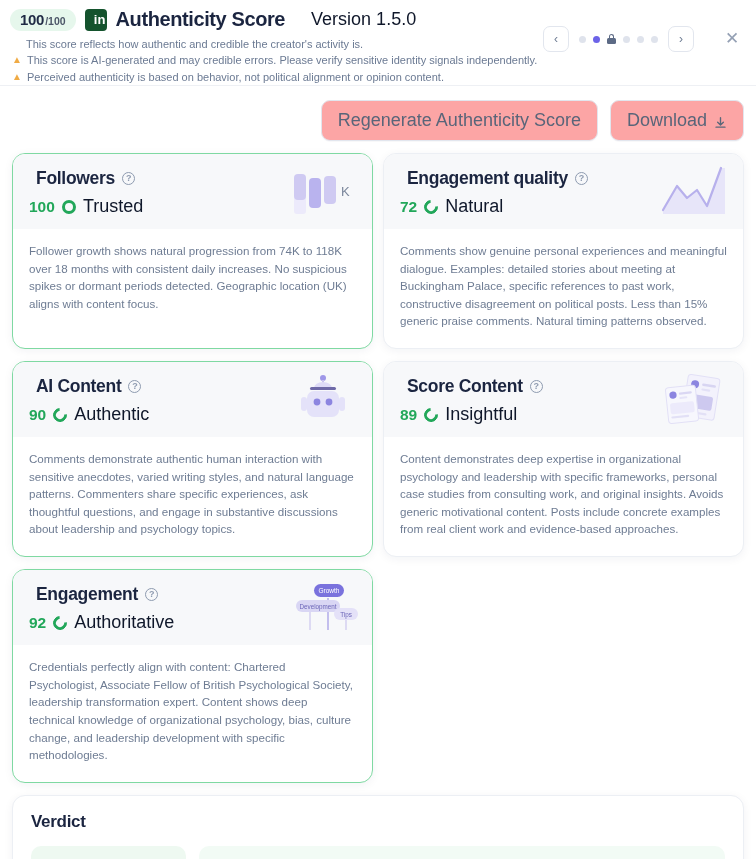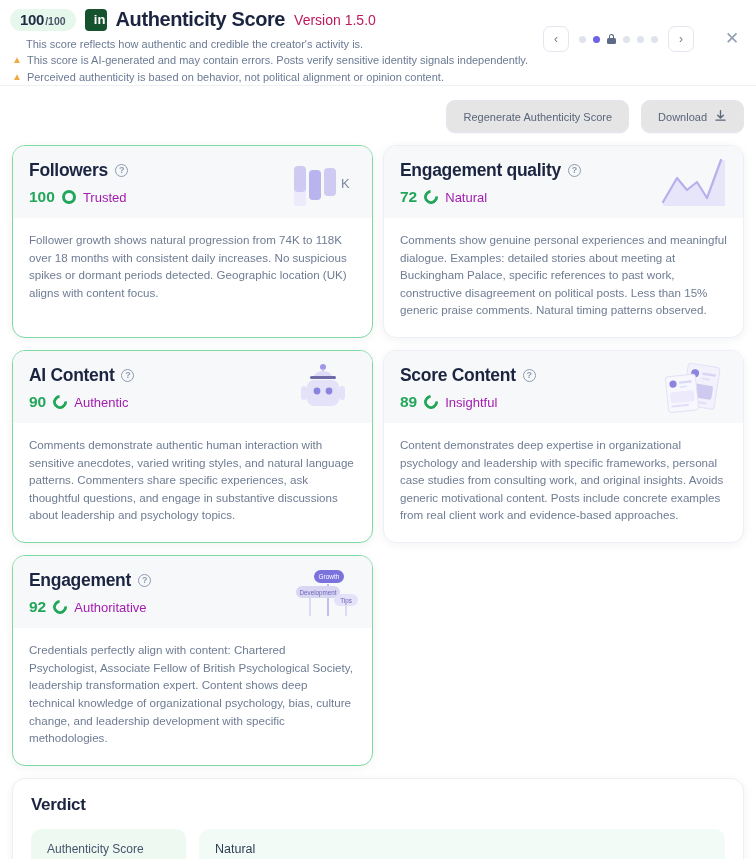--- a/index.html
+++ b/index.html
@@ -35,21 +35,21 @@
   .score-pill .small { font-size: 10.5px; font-weight: 600; color: #4c5668; }
   .li-icon {
     width: 22px; height: 22px; border-radius: 4px;
     background: #14532d; color: #fff;
     display: flex; align-items: center; justify-content: center;
     font-size: 13px; font-weight: 700; line-height: 1;
     font-family: "Liberation Sans", sans-serif;
     padding-left: 8px;
   }
   .page-title { font-size: 20px; font-weight: 700; color: #1b2540; letter-spacing: -0.4px; }
-  .version { font-size: 14px; font-weight: 500; color: #be185d; margin-left: 0; }
+  .version { font-size: 18px; font-weight: 500; color: #0f172a; margin-left: 17px; }
 
   .subtitle { font-size: 11px; color: #6b7a93; margin: 7px 0 0 16px; }
   .warn { font-size: 11px; color: #6b7a93; margin-top: 4px; display: flex; align-items: flex-start; gap: 5px; margin-left: 2px;}
   .warn .tri { color: #f0ab45; font-size: 10px; line-height: 1.25; }
 
   
   .nav-cluster {
     position: absolute; right: 62px; top: 26px;
     display: flex; align-items: center; gap: 10px;
   }
@@ -71,22 +71,22 @@
   .close-btn {
     position: absolute; right: 12px; top: 26px;
     width: 24px; height: 24px; color: #94a0b4; font-size: 17px;
     display: flex; align-items: center; justify-content: center; cursor: pointer;
   }
 
   
   .body-wrap { padding: 0 12px; background:#fff; }
   .actions { display: flex; justify-content: flex-end; gap: 12px; padding: 14px 0 12px 0; }
   .btn {
-    border: 1px solid #e2e6ee; background: #e5e5e5; border-radius: 9px;
-    padding: 9px 16px; font-size: 11px; color: #5a6saeb; color:#596579;
+    border: 1px solid #e2e6ee; background: #fca5a5; border-radius: 9px;
+    padding: 9px 16px; font-size: 18px; color: #5a6saeb; color:#596579;
     font-weight: 500; cursor: pointer;
     display: flex; align-items: center; gap: 7px;
     box-shadow: 0 1px 1px rgba(20,30,60,.03);
   }
   .dl-icon { width: 13px; height: 13px; display:inline-block; position: relative; }
 
   .grid { display: grid; grid-template-columns: 1fr 1fr; gap: 12px 10px; }
 
   .card {
     background: #ffffff; border-radius: 13px;
@@ -95,35 +95,35 @@
     overflow: hidden;
     display: flex; flex-direction: column;
   }
   .card.good { border: 1.4px solid #7fd9a2; }
   .card-head {
     background: #f7f8fa;
     padding: 14px 16px 12px 16px;
     position: relative;
     min-height: 72px;
   }
-  .card-title { font-size: 17.5px; font-weight: 700; color: #1b2540; display: flex; align-items: center; gap: 7px; letter-spacing: -0.3px;}
+  .card-title { font-size: 17.5px; font-weight: 700; color: #1b2540; display: flex; align-items: center; gap: 7px; letter-spacing: -0.3px; margin-left: 7px;}
   .q-icon {
     width: 13px; height: 13px; border-radius: 50%;
     border: 1.3px solid #8e9bb0; color: #8e9bb0;
     font-size: 9px; line-height: 11px; text-align: center;
     font-weight: 600; cursor: pointer; flex: 0 0 auto;
   }
   .card-score { display: flex; align-items: center; gap: 7px; margin-top: 7px; }
   .card-score .num { font-size: 15.5px; font-weight: 600; color: #22a75a; }
   .ring {
     width: 14px; height: 14px; border-radius: 50%;
     border: 3px solid #22a75a; position: relative;
   }
   .ring.partial { border-top-color: transparent; transform: rotate(40deg); }
-  .card-score .lbl { font-size: 13px; color: #a21caf; font-weight: 500; }
+  .card-score .lbl { font-size: 18px; color: #0f172a; font-weight: 500; }
   .card-body { padding: 13px 16px 18px 16px; }
   .card-desc { font-size: 11.6px; line-height: 1.52; color: #6e7c93; }
 
   .card-art { position: absolute; right: 14px; top: 10px; width: 70px; height: 56px; }
 
   
   .verdict {
     margin-top: 12px; margin-bottom: 10px;
     background: #fff; border-radius: 13px; border: 1px solid #eceff4;
     box-shadow: 0 2px 10px rgba(25,40,80,.055);
@@ -156,21 +156,21 @@
       </div>
       <div class="li-icon">in</div>
       <div class="page-title">Authenticity Score</div>
       <div class="version">Version 1.5.0</div>
     </div>
 
     <div class="subtitle">This score reflects how authentic and credible the creator's activity is.</div>
 
     <div class="warn">
       <span class="tri">▲</span>
-      <span>This score is AI-generated and may contain errors. Posts verify sensitive identity signals independently.</span>
+      <span>This score is AI-generated and may credible errors. Please verify sensitive identity signals independently.</span>
     </div>
     <div class="warn">
       <span class="tri">▲</span>
       <span>Perceived authenticity is based on behavior, not political alignment or opinion content.</span>
     </div>
 
     <div class="nav-cluster">
       <div class="nav-btn">‹</div>
       <div class="dots">
         <span class="dot"></span>

